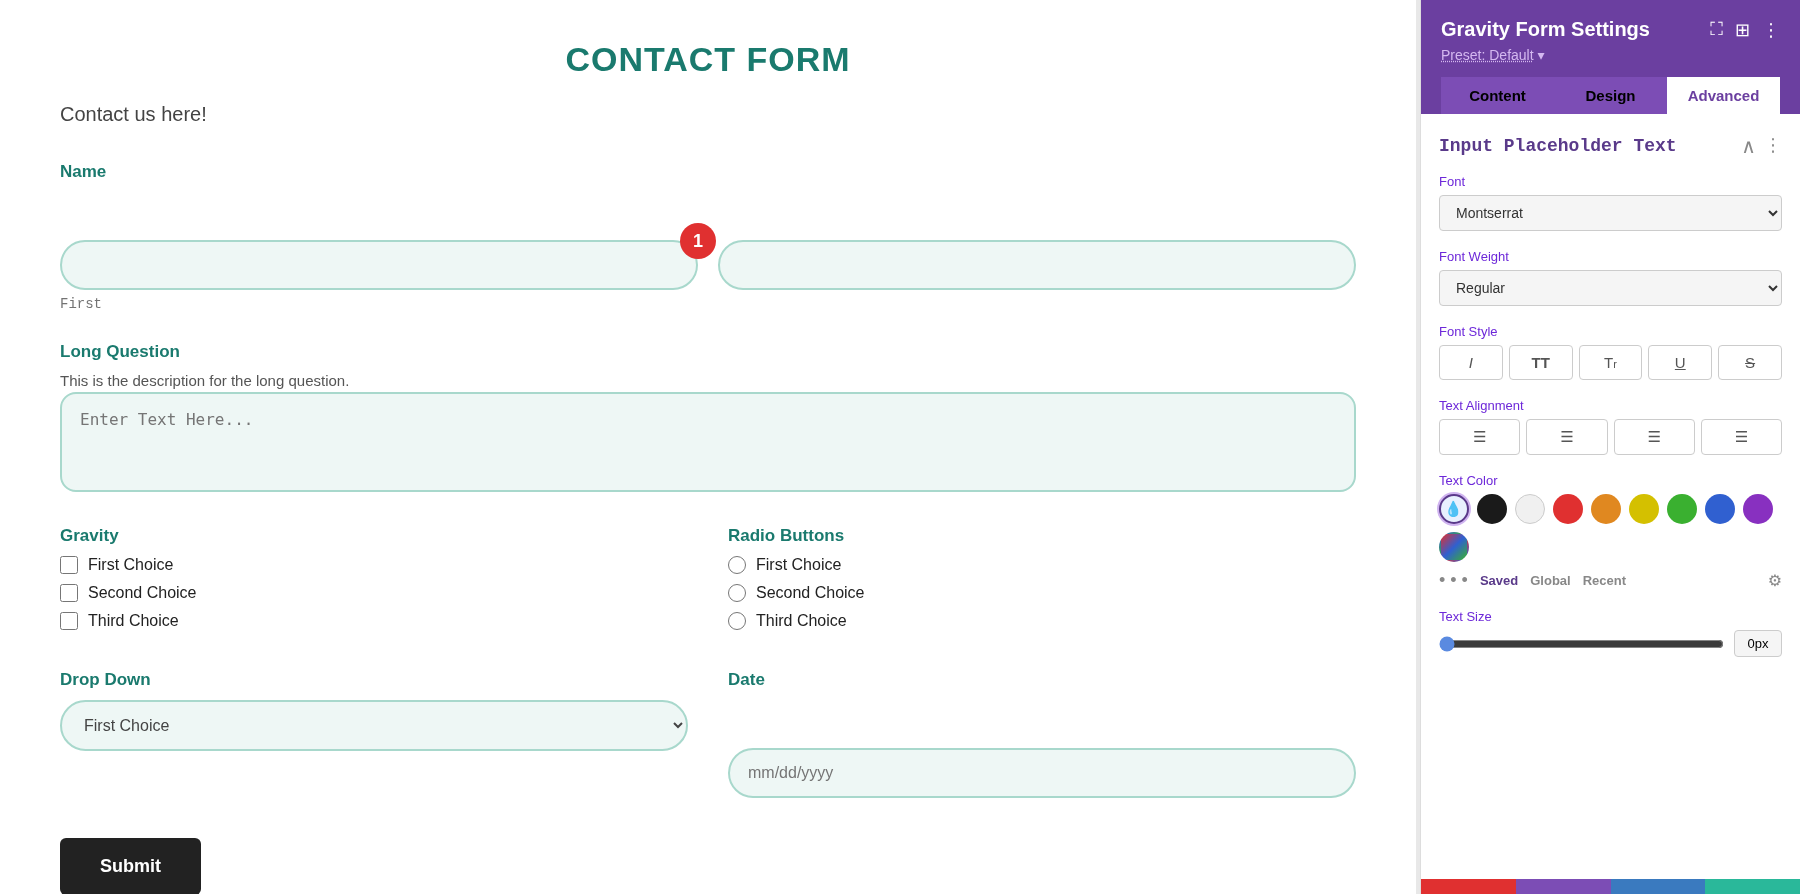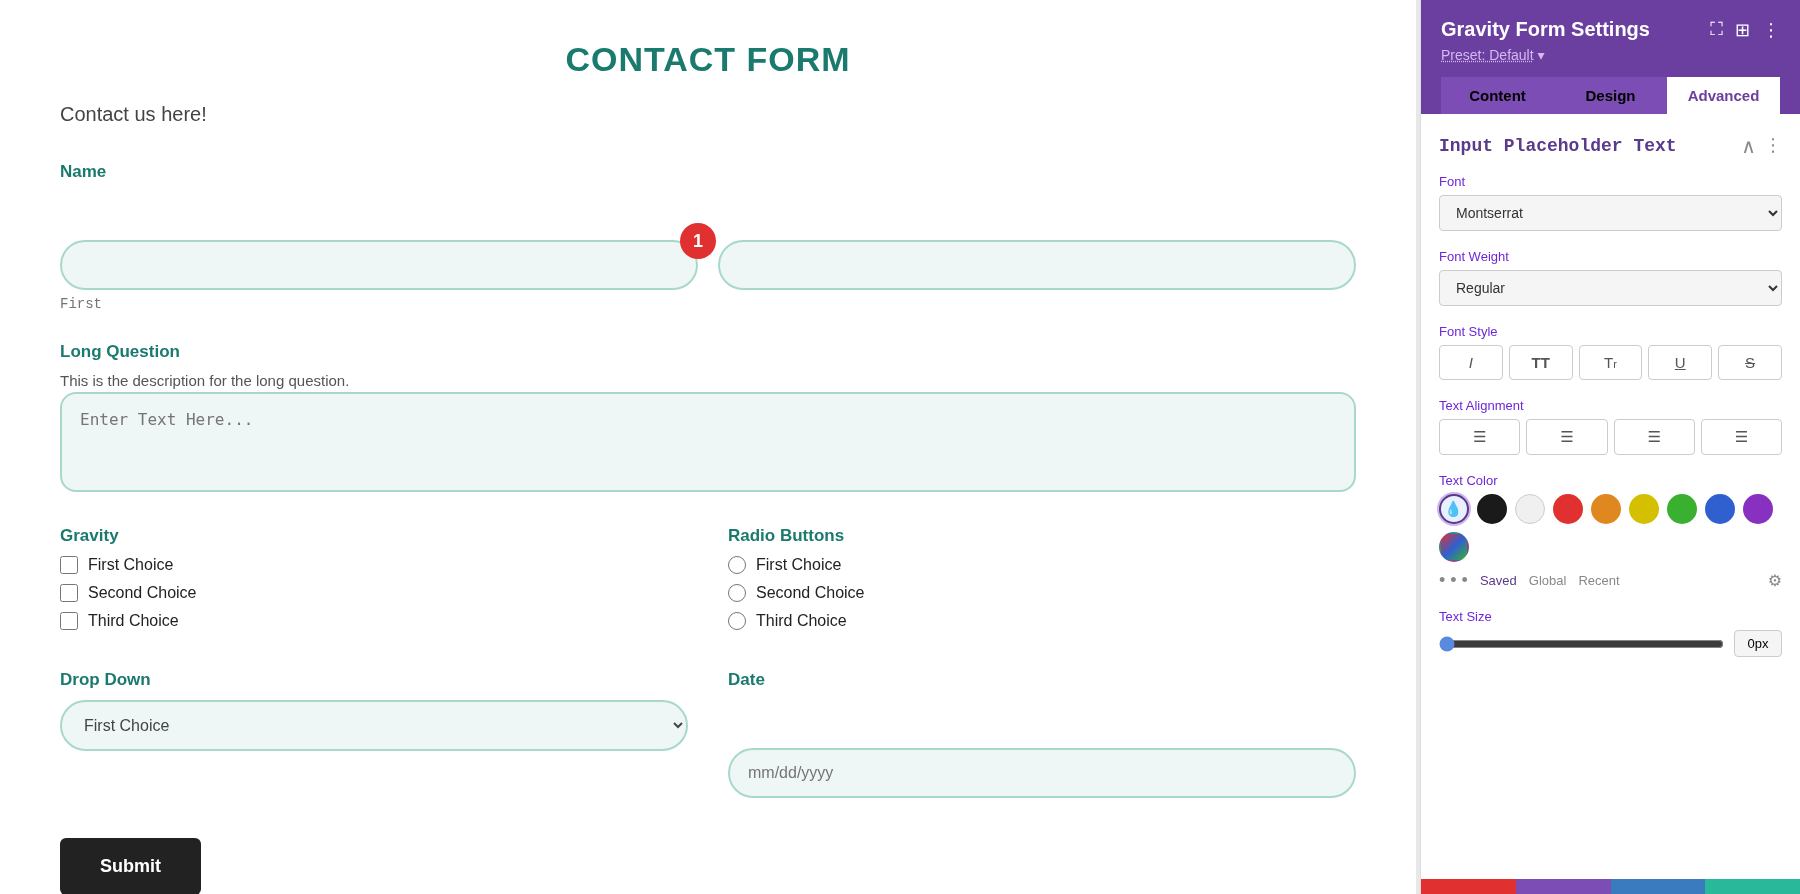--- a/index.html
+++ b/index.html
@@ -353,21 +353,21 @@
 
     .dots-btn {
       color: #888;
       font-size: 18px;
       cursor: pointer;
     }
 
     .color-tab {
       cursor: pointer;
       color: #5a3a8a;
-      font-weight: 400;
+      font-weight: 700;
     }
 
     .color-tab.inactive {
       color: #888;
     }
 
     .settings-gear {
       color: #888;
       font-size: 16px;
       cursor: pointer;

